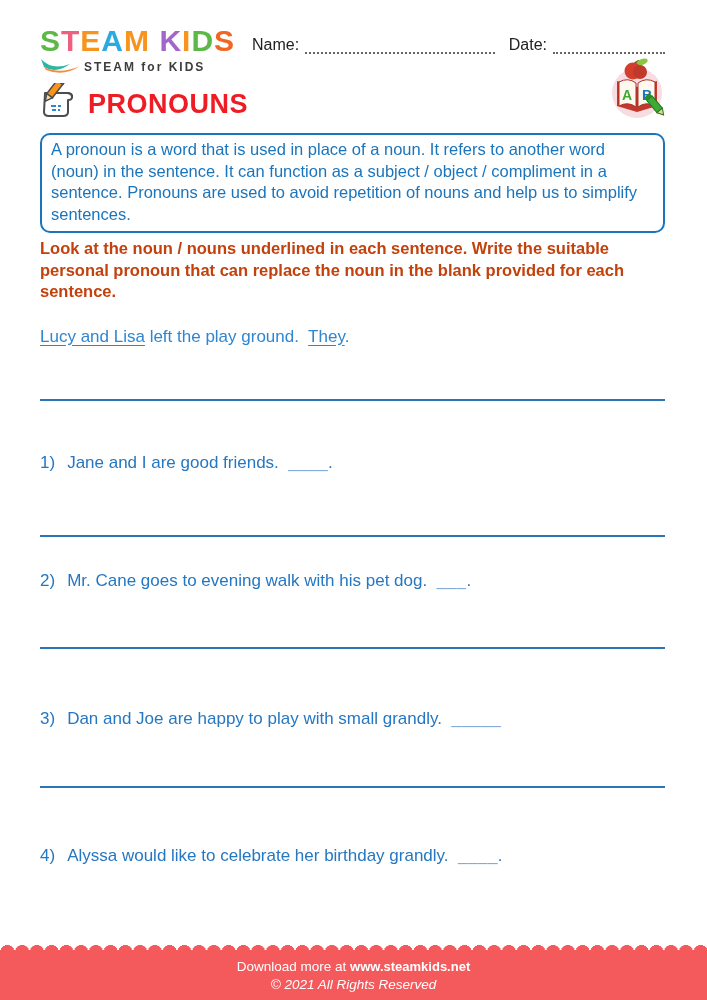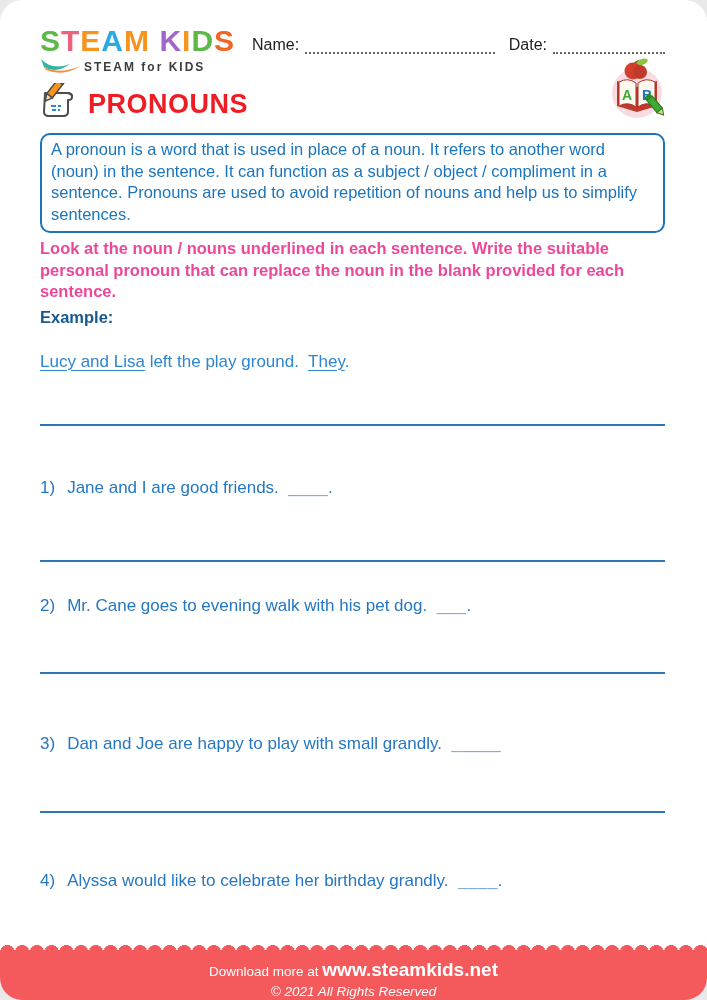--- a/index.html
+++ b/index.html
@@ -1,20 +1,20 @@
 <!DOCTYPE html>
 <html><head>
 <meta charset="utf-8">
 <style>
   * { margin:0; padding:0; box-sizing:border-box; }
   html,body { background:#e9e9e9; }
   body { font-family:"Liberation Sans", sans-serif; }
   .page {
     position:relative; width:707px; height:1000px; margin:0 auto;
-    background:#ffffff; overflow:hidden;border-radius:22px;
+    background:#ffffff; overflow:hidden;
   }
 
   
   .header { display:flex; align-items:flex-start; padding:26px 42px 0 40px; }
   .logo-block { width:212px; flex:0 0 auto; }
   .logo-word { font-weight:800; font-size:30px; letter-spacing:1px; line-height:1; white-space:pre; }
   .logo-sub { display:flex; align-items:center; margin-top:1px; }
   .logo-sub .tagline { font-size:12px; font-weight:700; color:#3d3d3d; letter-spacing:2px; }
   .fields { flex:1; display:flex; align-items:flex-end; margin-top:10px; }
   .field-label { font-size:16px; color:#222; margin-right:6px; }
@@ -29,42 +29,42 @@
   .title-row { display:flex; align-items:center; padding:6px 40px 0 38px; }
   .page-title { font-size:27px; font-weight:800; letter-spacing:0.5px; margin-left:10px; }
 
   
   .sheet { padding:0 42px 0 40px; }
   .def-box {
     margin-top:8px; border:2.5px solid #1b75bc; border-radius:10px;
     padding:4px 9px 6px 9px; font-size:16.5px; font-weight:400; color:#1b75bc;
     line-height:21.5px;
   }
-  .instructions { margin-top:5px; font-size:16.5px; font-weight:700; color:#ec4899; line-height:21.5px; }
+  .instructions { margin-top:5px; font-size:16.5px; font-weight:700; color:#c2410c; line-height:21.5px; }
   .example-label { font-size:16.5px; font-weight:700; color:#17598f; line-height:21.5px; margin-top:4px; }
   .example-line { margin-top:24px; font-size:17px; color:#2e86d1; white-space:pre-wrap; }
   .u { text-decoration:underline; text-underline-offset:3px; }
   .write-line { border-bottom:2px solid #2e75b6; height:0; }
   .question { font-size:17px; color:#2577c2; white-space:pre-wrap; }
   .q-num { margin-right:12px; }
   .blank { color:#7da7d9; letter-spacing:0.5px; }
   .mt52 { margin-top:52px; } .mt54 { margin-top:34px; } .mt56 { margin-top:56px; }
   .mt57 { margin-top:57px; } .mt58 { margin-top:58px; } .mt60 { margin-top:60px; }
   .mt62 { margin-top:62px; }
 
   
   .footer { position:absolute; left:0; right:0; bottom:0; }
   .scallops {
     height:8px;
     background-image:radial-gradient(circle 7.4px at 7.4px 8.5px, #f4595c 99%, rgba(0,0,0,0) 100%);
     background-size:14.75px 8px; background-repeat:repeat-x;
   }
   .footer-band { background:#f4595c; height:48px; text-align:center; color:#fff; padding-top:7px; }
   .footer-line1 { font-size:13.5px; }
-  .footer-line1 b { font-size:19px; font-weight:700; }
+  .footer-line1 b { font-size:13px; font-weight:700; }
   .footer-line2 { font-size:13.5px; font-style:italic; margin-top:3px; }
 </style>
 </head>
 <body>
 
 <div class="page">
 
   <div class="header">
     <div class="logo-block">
       <div class="logo-word"><span style="color: rgb(92, 185, 71);">S</span><span style="color: rgb(239, 95, 126);">T</span><span style="color: rgb(247, 148, 29);">E</span><span style="color: rgb(41, 171, 226);">A</span><span style="color: rgb(247, 148, 29);">M</span><span> </span><span style="color: rgb(162, 101, 204);">K</span><span style="color: rgb(247, 148, 29);">I</span><span style="color: rgb(92, 185, 71);">D</span><span style="color: rgb(242, 101, 34);">S</span></div>
@@ -124,21 +124,20 @@
       </svg>
     </span>
     <span class="page-title" style="color:#ee1c24;">PRONOUNS</span>
   </div>
 
   <div class="sheet">
 
     <div class="def-box">A pronoun is a word that is used in place of a noun. It refers to another word (noun) in the sentence. It can function as a subject / object / compliment in a sentence. Pronouns are used to avoid repetition of nouns and help us to simplify sentences.</div>
 
     <div class="instructions">Look at the noun / nouns underlined in each sentence. Write the suitable personal pronoun that can replace the noun in the blank provided for each sentence.</div>
-    <div class="example-label">Example:</div>
 
     <div class="example-line"><span class="u">Lucy and Lisa</span><span> left the play ground.  </span><span class="u">They</span><span>.</span></div>
 
     <div class="write-line mt52"></div>
 
     <div class="question mt52"><span class="q-num">1)</span><span>Jane and I are good friends.</span><span>  </span><span class="blank">____</span><span>.</span></div>
 
     <div class="write-line mt62"></div>
 
     <div class="question mt54"><span class="q-num">2)</span><span>Mr. Cane goes to evening walk with his pet dog.</span><span>  </span><span class="blank">___</span><span>.</span></div>

